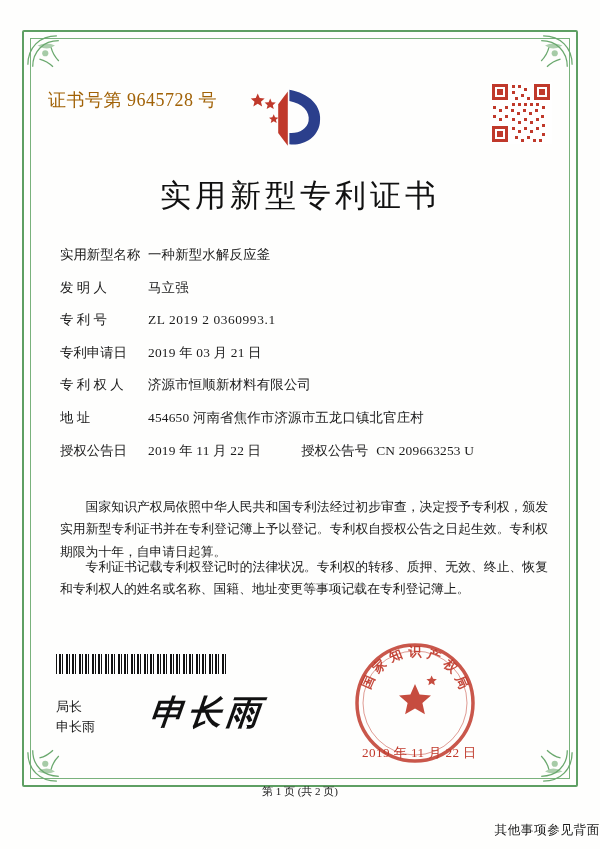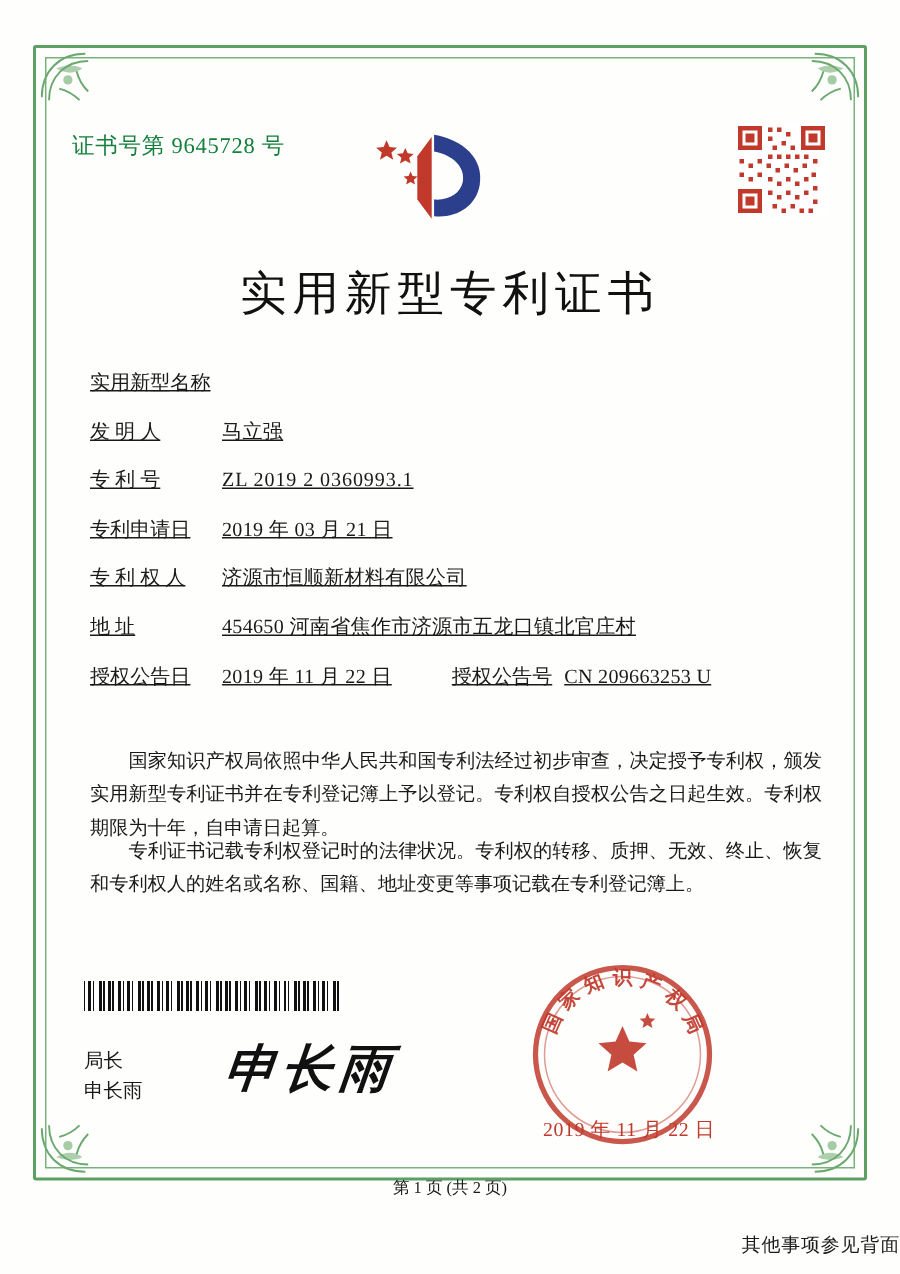--- a/index.html
+++ b/index.html
@@ -42,23 +42,23 @@
   .corner.tl { left: 24px;  top: 32px; }
   .corner.tr { right: 24px; top: 32px;  transform: scaleX(-1); }
   .corner.bl { left: 24px;  bottom: 64px; transform: scaleY(-1); }
   .corner.br { right: 24px; bottom: 64px; transform: scale(-1,-1); }
 
   
   .cert-no {
     position: absolute;
     left: 48px;
     top: 88px;
-    font-size: 15px;
+    font-size: 18px;
     letter-spacing: 0.5px;
-    color: #15803d;
+    color: #a16207;
   }
   .logo {
     position: absolute;
     left: 243px;
     top: 85px;
     width: 88px;
     height: 64px;
   }
   .logo svg { display:block; width:100%; height:100%; }
 
@@ -86,21 +86,20 @@
     color: #111;
     font-family: "Liberation Serif","DejaVu Serif",serif;
   }
 
   
   .fields {
     position: absolute;
     left: 60px;
     right: 56px;
     top: 246px;
-    text-decoration: underline;
   }
   .frow {
     display: flex;
     align-items: baseline;
     margin-bottom: 14.5px;
     font-size: 13.4px;
     line-height: 1.35;
   }
   .flabel {
     width: 88px;
@@ -330,20 +329,21 @@
       </g>
     </svg>
   </div>
 
   <div class="title">实用新型专利证书</div>
 
   <div class="fields">
 
     <div class="frow">
       <span class="flabel">实用新型名称</span>
+      <span class="fvalue">一种新型水解反应釜</span>
     </div>
 
     <div class="frow">
       <span class="flabel spread">发 明 人</span>
       <span class="fvalue">马立强</span>
     </div>
 
     <div class="frow">
       <span class="flabel spread">专 利 号</span>
       <span class="fvalue mono-sp">ZL 2019 2 0360993.1</span>

